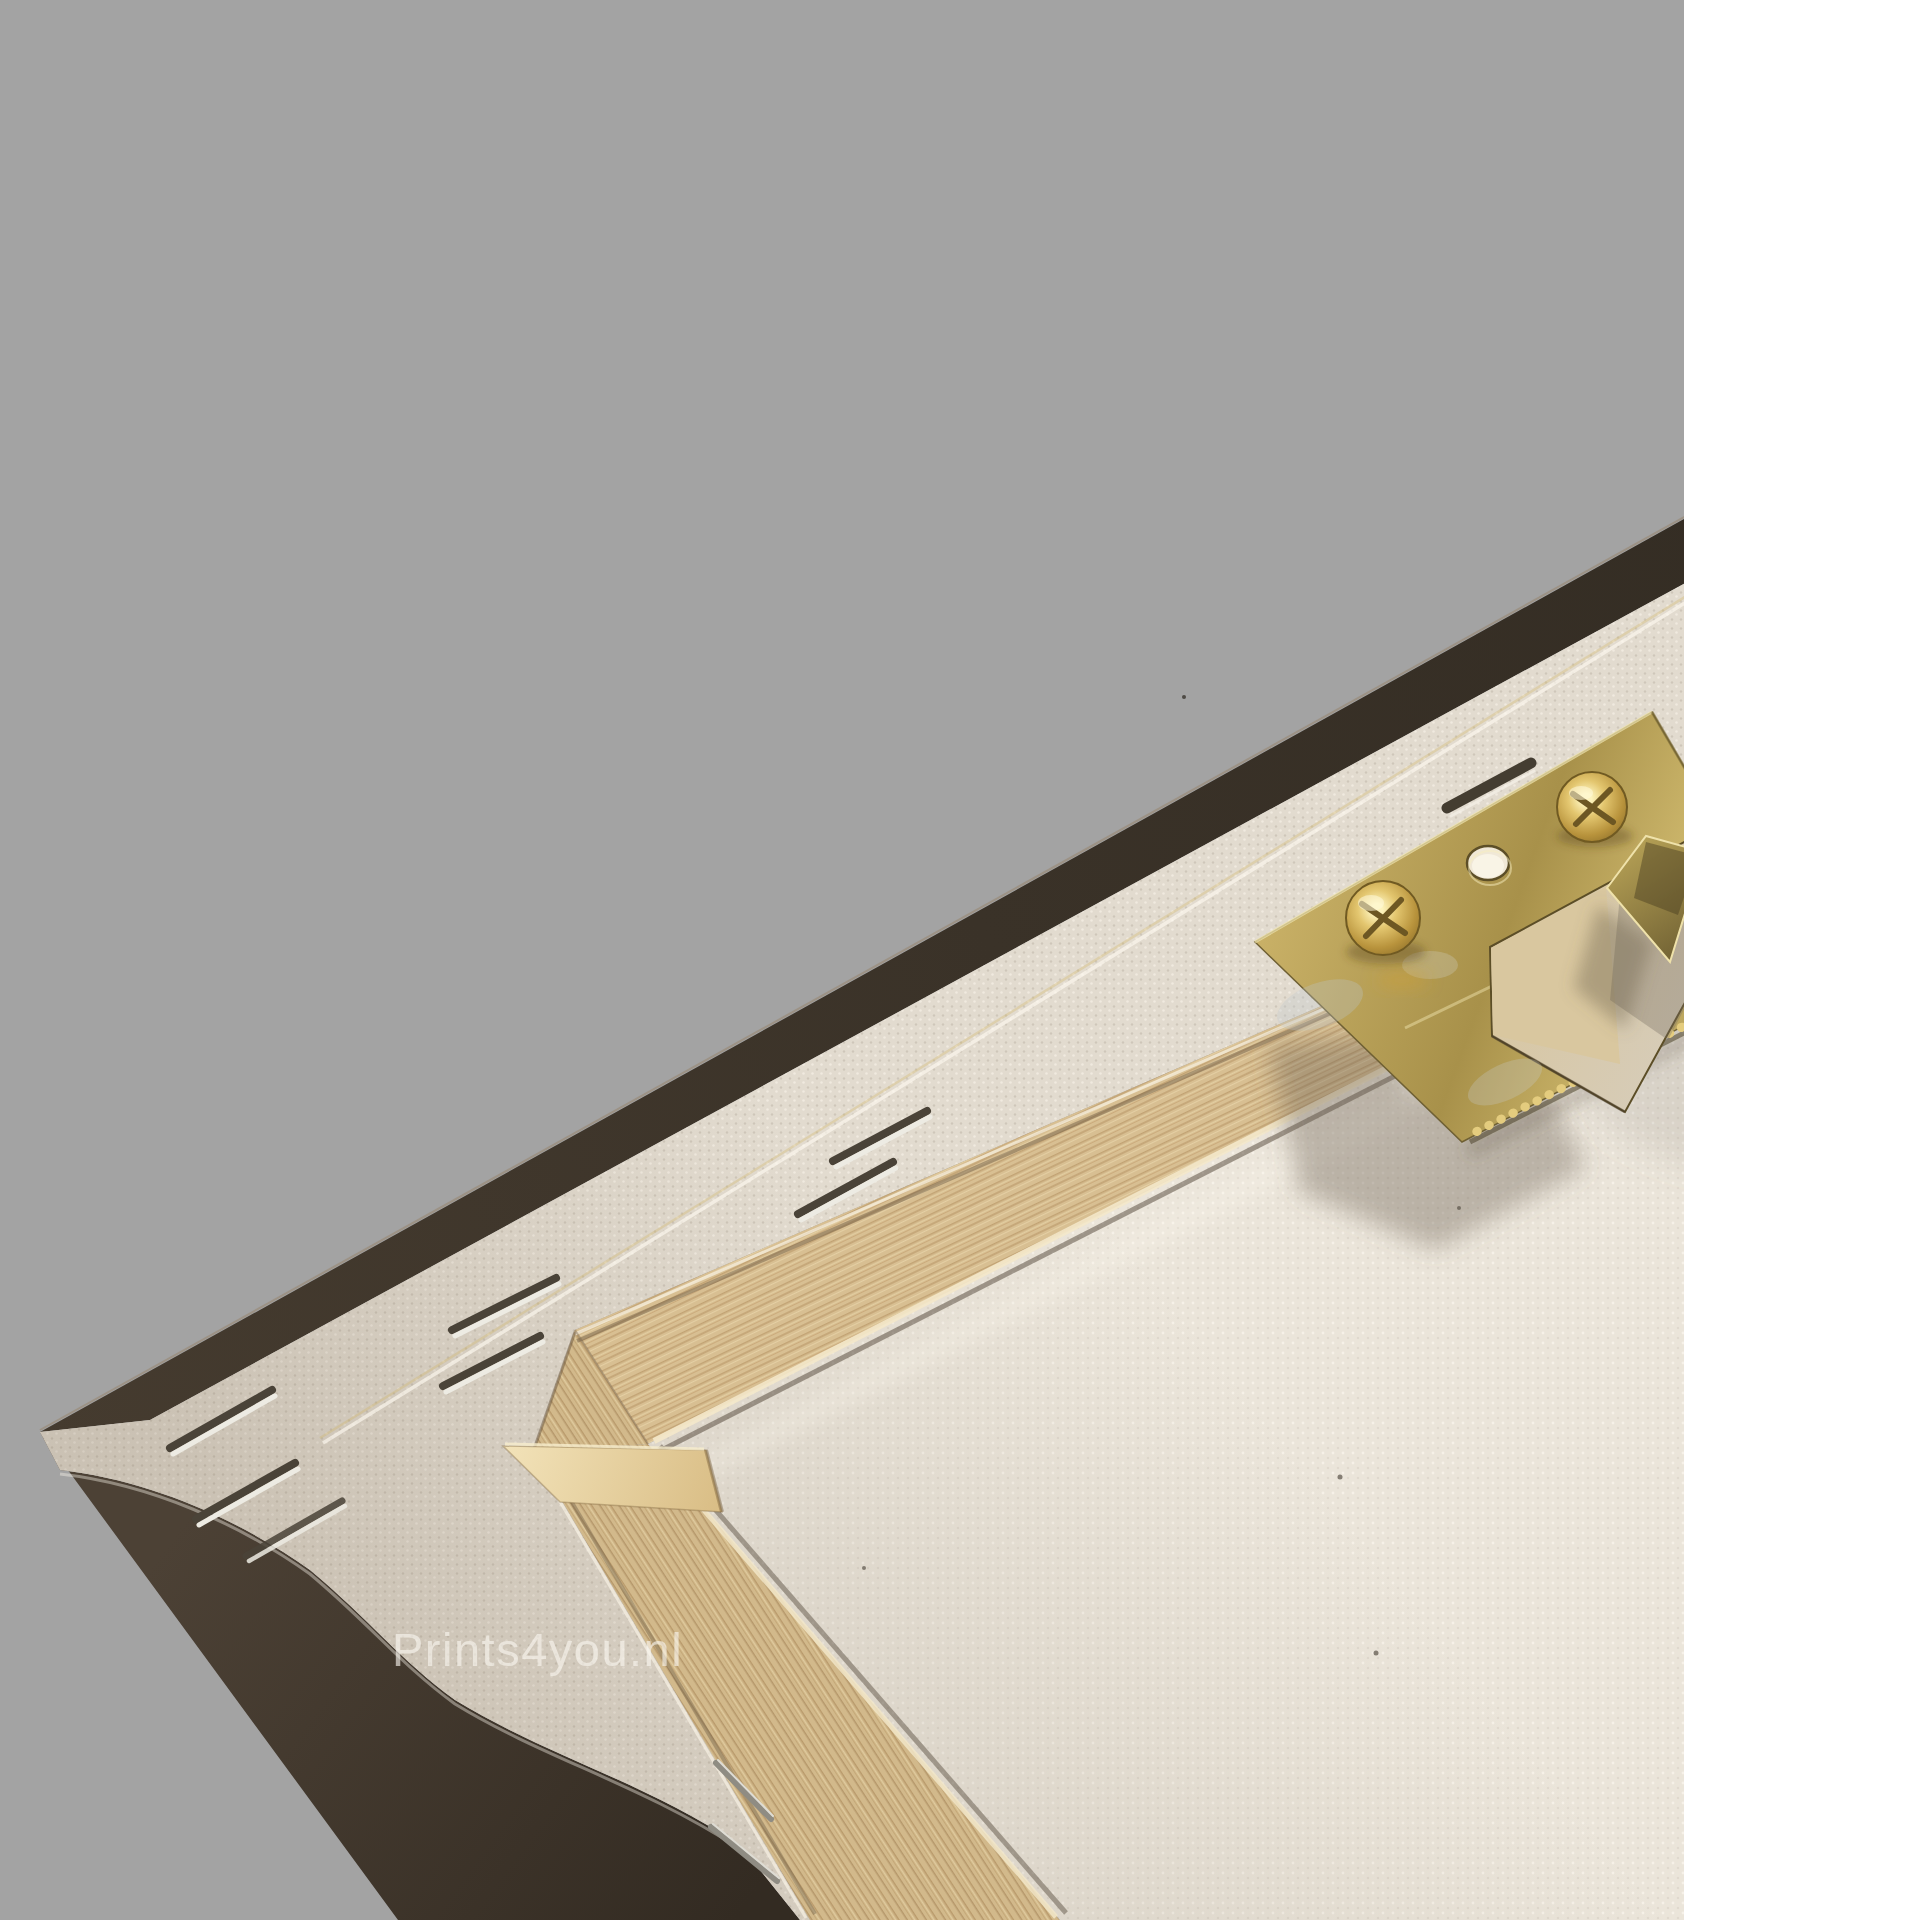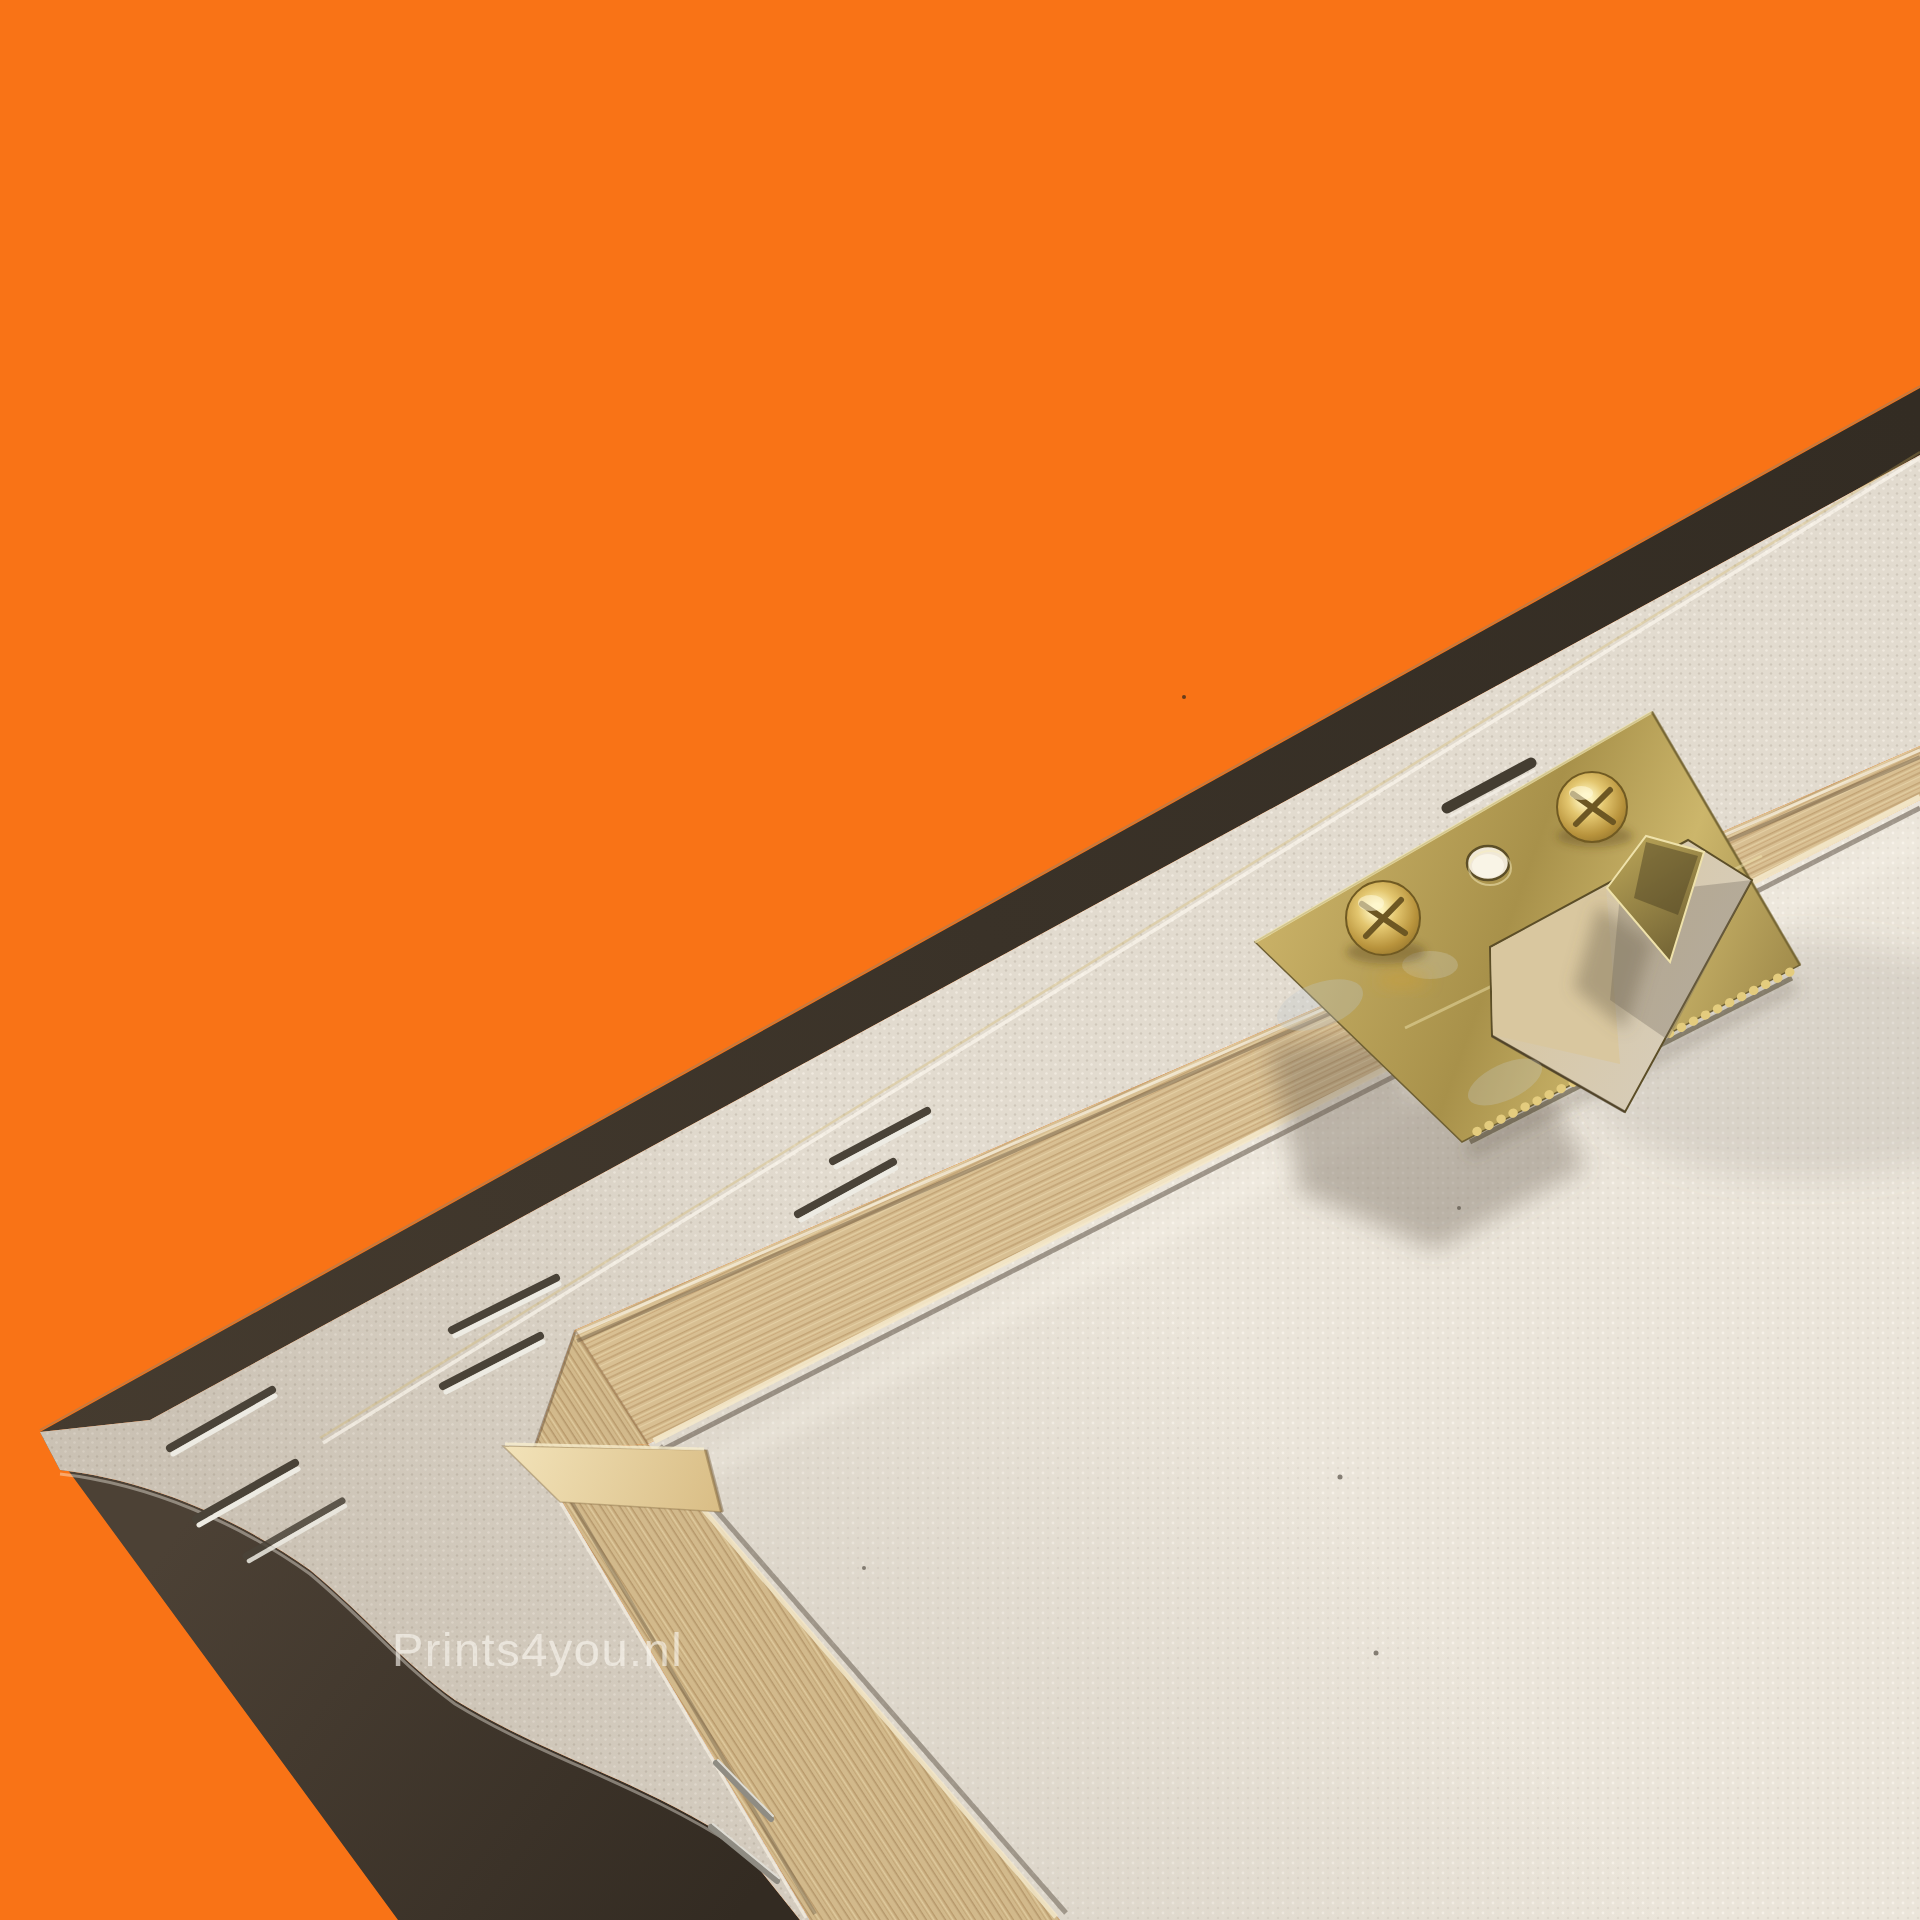--- a/index.html
+++ b/index.html
@@ -1,16 +1,16 @@
 <!DOCTYPE html>
 <html><head>
 <meta charset="utf-8">
 <style>
   html,body{margin:0;padding:0;background:#ffffff;}
-  .stage{position:relative;width:1920px;height:1920px;background:#f97316;overflow:hidden;
+  .stage{position:relative;width:1684px;height:1920px;background:#a3a3a3;overflow:hidden;
          font-family:"Liberation Sans", sans-serif;}
   svg{display:block}
   text.watermark{font-family:"Liberation Sans", sans-serif;font-size:47px;letter-spacing:1.5px;}
 </style>
 </head>
 <body>
 
 <div class="stage">
 <svg width="1920" height="1920" viewBox="0 0 1920 1920">
   <defs>

